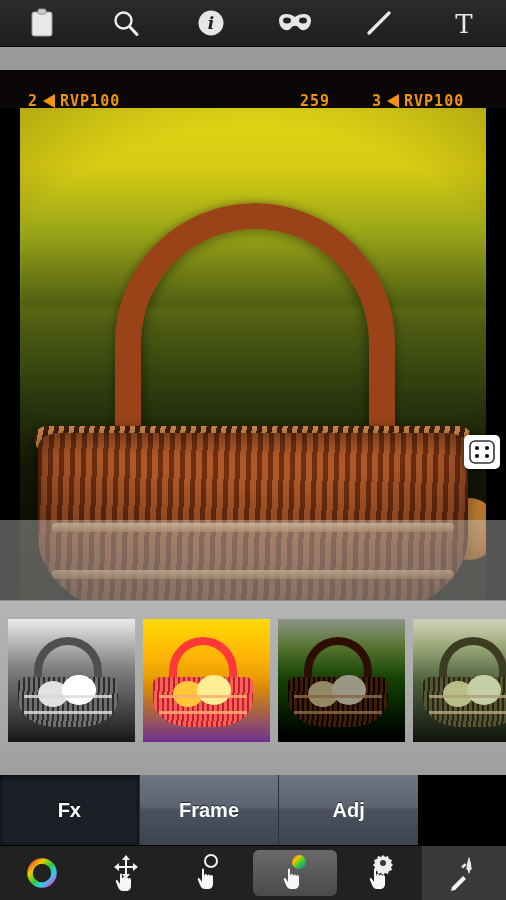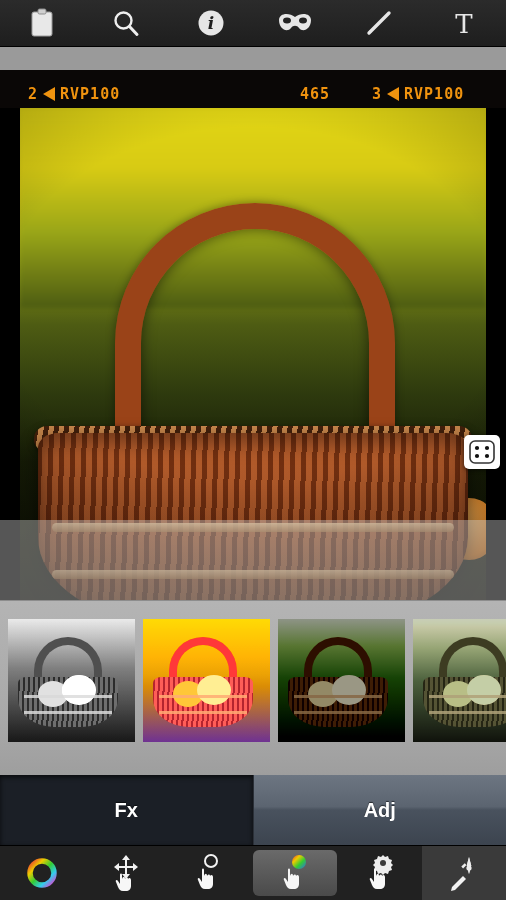--- a/index.html
+++ b/index.html
@@ -27,21 +27,21 @@
     background:#9a9a9a;
   }
 
   
   .statusbar{
     position:absolute; left:0; top:70px; width:506px; height:38px;
     background:#0a0706; color:#f0930f;
     font-family:"DejaVu Sans Mono", monospace;
     font-size:15px; font-weight:bold; letter-spacing:1px;
   }
-  .st{ position:absolute; top:15px; white-space:nowrap; }
+  .st{ position:absolute; top:22px; white-space:nowrap; }
   .st-a{ left:28px; }
   .st-mid{ left:300px; }
   .st-b{ left:372px; }
   .tri{
     display:inline-block; width:0; height:0; vertical-align:middle;
     border-top:7px solid transparent; border-bottom:7px solid transparent;
     border-right:12px solid #f0930f; margin:0 5px 2px 5px;
   }
 
   
@@ -182,21 +182,21 @@
   .tband{ position:absolute; left:20px; width:88px; height:3px; background:#d9b285; opacity:.85; }
 
   
   .f-bw{ filter:grayscale(1) contrast(1.1) brightness(1.15); }
   .f-warm{ filter:saturate(1.6) hue-rotate(-12deg) contrast(1.05); }
   .f-dark{ filter:saturate(1.1) brightness(.6) contrast(1.15); }
   .f-olive{ filter:sepia(.45) saturate(.9) brightness(.8) hue-rotate(12deg); }
 
   
   .tabs{
-    position:absolute; left:0; top:775px; width:506px; height:70px;
+    position:absolute; left:0; top:775px; width:418px; height:70px;
     display:flex; background:#86efac;
   }
   .tab{
     flex:1; display:flex; align-items:center; justify-content:center;
     color:#fff; font-size:20px; font-weight:bold;
     background:linear-gradient(#6d7682,#5b6470 45%,#49525e 50%,#3c444f);
     border-right:1px solid #2b3038;
     text-shadow:0 -1px 1px rgba(0,0,0,.6);
   }
   .tab:last-child{ border-right:none; }
@@ -259,21 +259,21 @@
       <svg width="26" height="28" viewBox="0 0 26 28">
         <text x="13" y="24" font-size="26" text-anchor="middle" fill="#e6e6e6" font-family="DejaVu Serif, serif">T</text>
       </svg>
     </div>
   </div>
 
   <div class="gray-band"></div>
 
   <div class="statusbar">
     <span class="st st-a"><span>2</span><i class="tri"></i><span>RVP100</span></span>
-    <span class="st st-mid">465</span>
+    <span class="st st-mid">259</span>
     <span class="st st-b"><span>3</span><i class="tri"></i><span>RVP100</span></span>
   </div>
 
   <div class="canvas">
     <div class="photo">
       <div class="grass"></div>
       <div class="handle"></div>
       <div class="gourd g5"></div>
       <div class="gourd g4"></div>
       <div class="gourd g1"></div>
@@ -351,20 +351,21 @@
           <div class="tband" style="top:76px"></div>
             <div class="tband" style="top:92px"></div>
         </div>
       </div>
 
     </div>
   </div>
 
   <div class="tabs">
     <div class="tab active">Fx</div>
+    <div class="tab">Frame</div>
     <div class="tab">Adj</div>
   </div>
 
   <div class="bottombar">
 
     <div class="bb">
       <svg width="34" height="34" viewBox="0 0 34 34">
         <defs>
           <linearGradient id="cw1" x1="0" y1="0" x2="1" y2="1">
             <stop offset="0%" stop-color="#e33"></stop>

